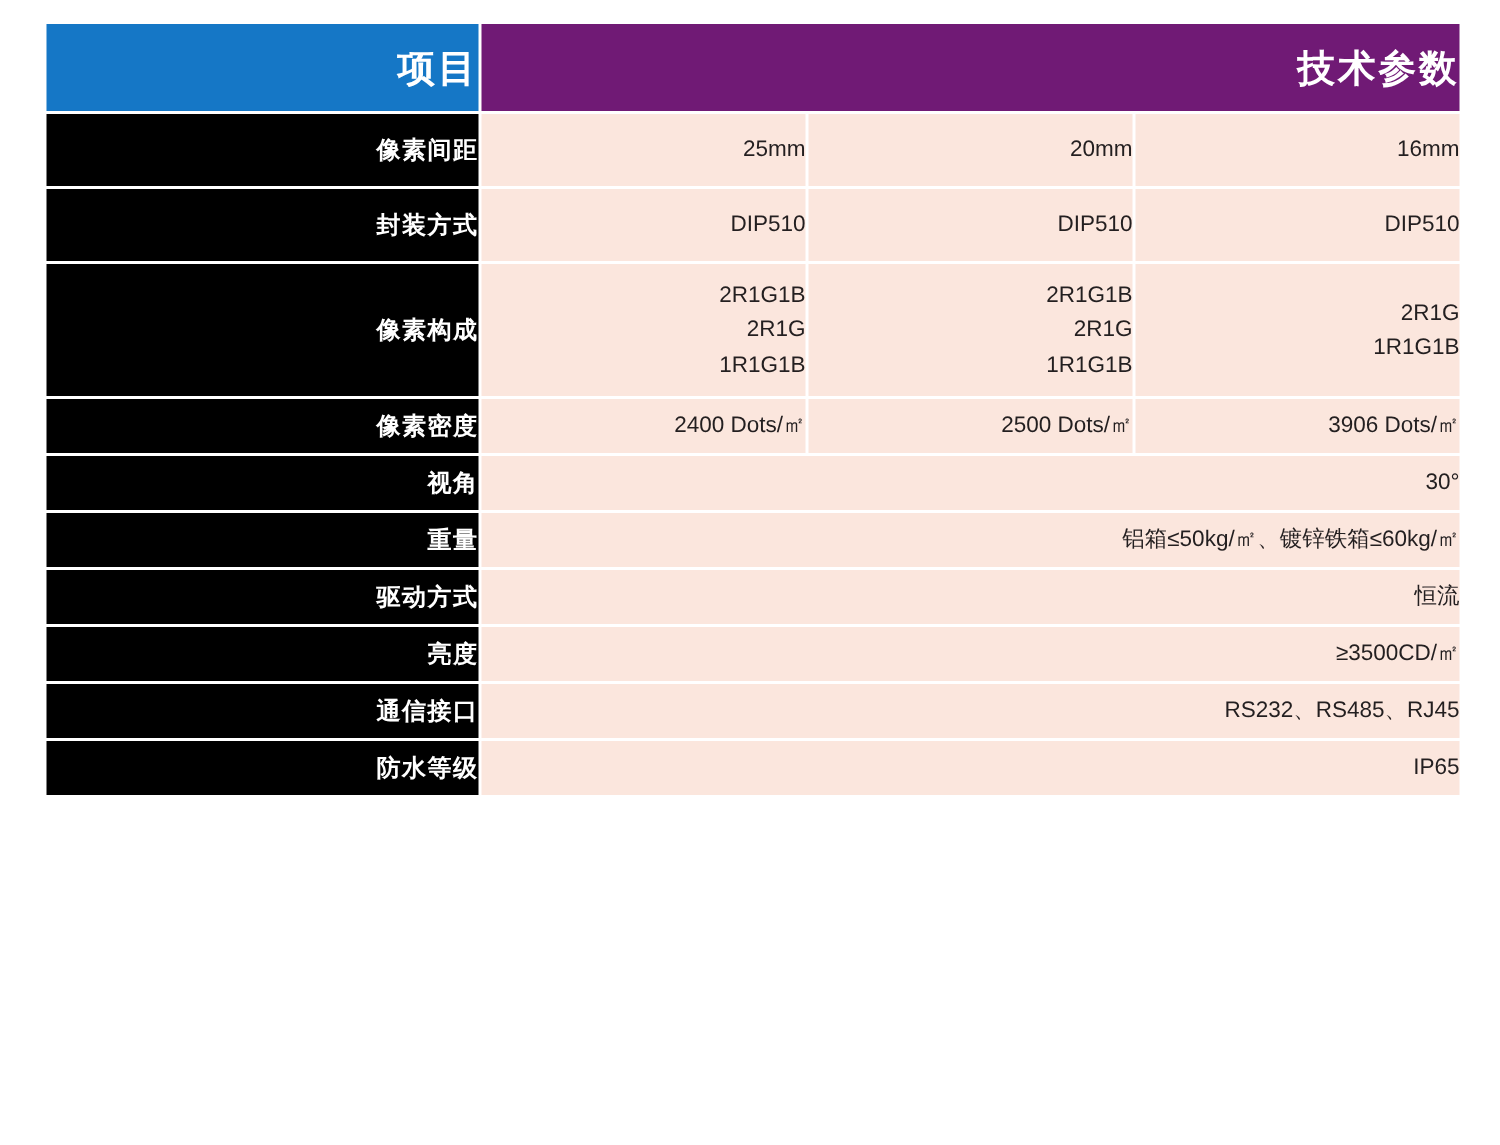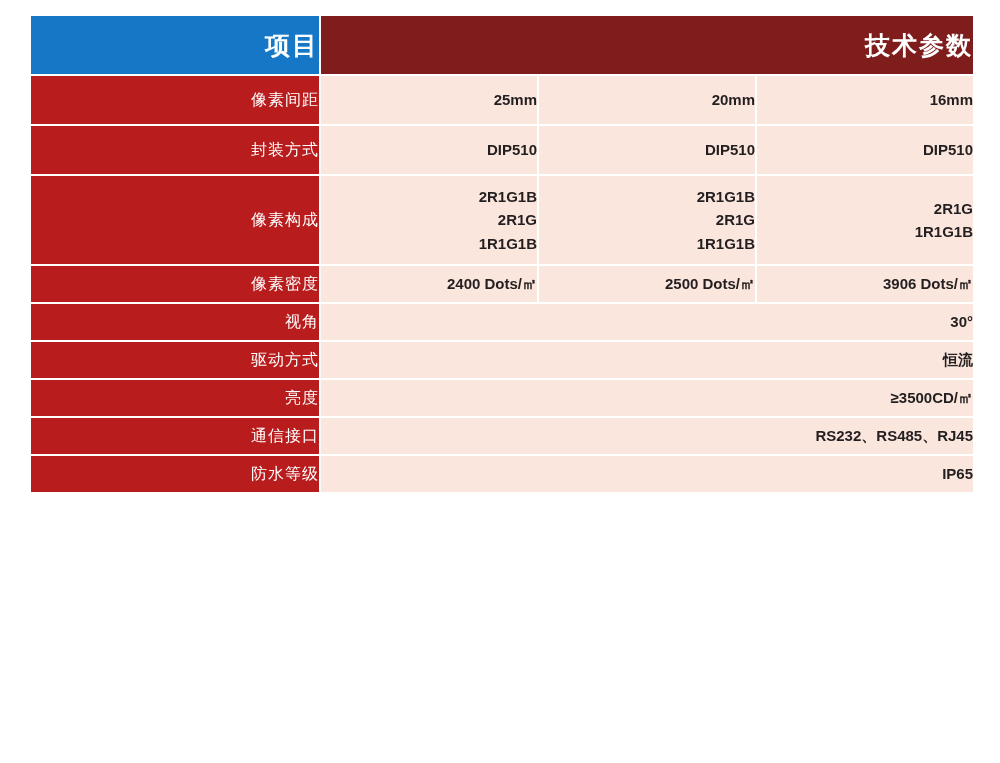--- a/index.html
+++ b/index.html
@@ -30,41 +30,41 @@
   
   .hdr-item {
     background: #1577c6;
     color: #ffffff;
     font-size: 25px;
     font-weight: bold;
     height: 58px;
     letter-spacing: 2px;
   }
   .hdr-param {
-    background: #7f1d1d;
+    background: #701a75;
     color: #ffffff;
     font-size: 25px;
     font-weight: bold;
     height: 58px;
     letter-spacing: 2px;
   }
   
   .label-cell {
-    background: #b91c1c;
+    background: #000000;
     color: #ffffff;
     font-size: 16px;
-    font-weight: normal;
+    font-weight: bold;
     letter-spacing: 1px;
   }
   
   .val-cell {
     background: #fbe6dd;
     color: #231f20;
     font-size: 15px;
-    font-weight: bold;
+    font-weight: normal;
     line-height: 1.5;
   }
   .val-cell.multi {
     line-height: 1.55;
   }
   .r-h48 td { height: 48px; }
   .r-h88 td { height: 88px; }
   .r-h50 td { height: 36px; }
   .val-line { display: block; }
 </style>
@@ -122,20 +122,24 @@
         <td class="val-cell">2400 Dots/㎡</td>
         <td class="val-cell">2500 Dots/㎡</td>
         <td class="val-cell">3906 Dots/㎡</td>
       </tr>
 
       <tr class="r-h50">
         <td class="label-cell">视角</td>
         <td class="val-cell" colspan="3">30°</td>
       </tr>
 
+      <tr class="r-h50">
+        <td class="label-cell">重量</td>
+        <td class="val-cell" colspan="3">铝箱≤50kg/㎡、镀锌铁箱≤60kg/㎡</td>
+      </tr>
 
       <tr class="r-h50">
         <td class="label-cell">驱动方式</td>
         <td class="val-cell" colspan="3">恒流</td>
       </tr>
 
       <tr class="r-h50">
         <td class="label-cell">亮度</td>
         <td class="val-cell" colspan="3">≥3500CD/㎡</td>
       </tr>

